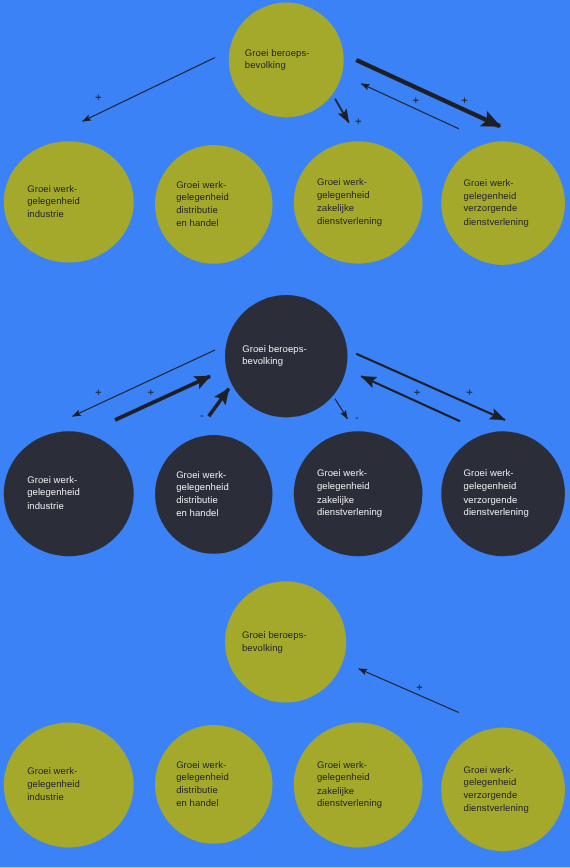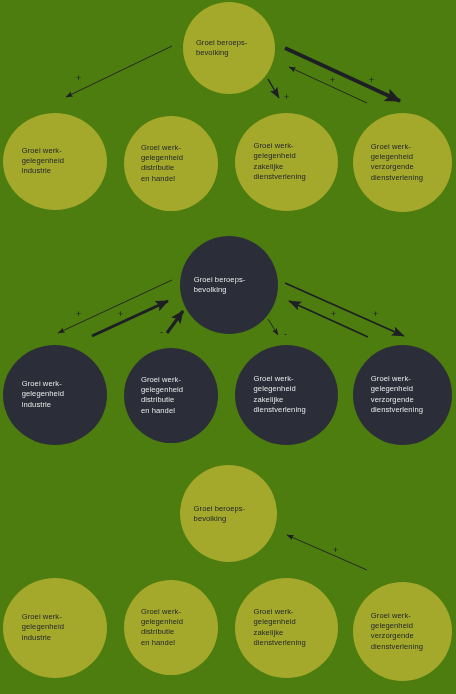--- a/index.html
+++ b/index.html
@@ -1,21 +1,21 @@
 <!DOCTYPE html>
 <html><head>
 <meta charset="utf-8">
 <style>
   html,body{margin:0;padding:0;background:#ffffff;}
   body{
     width:456px;height:694px;
     font-family:"Liberation Sans", sans-serif;
     -webkit-font-smoothing:antialiased;
   }
-  #stage{position:relative;width:456px;height:694px;overflow:hidden;background:#4d7c0f;}
+  #stage{position:relative;width:456px;height:694px;overflow:hidden;background:#3b82f6;}
   .panel{position:absolute;left:0;width:456px;}
   .node{
     position:absolute;
     border-radius:50%;
     box-sizing:border-box;
     display:block;
   }
   .node .label{
     position:absolute;
     left:50%;

